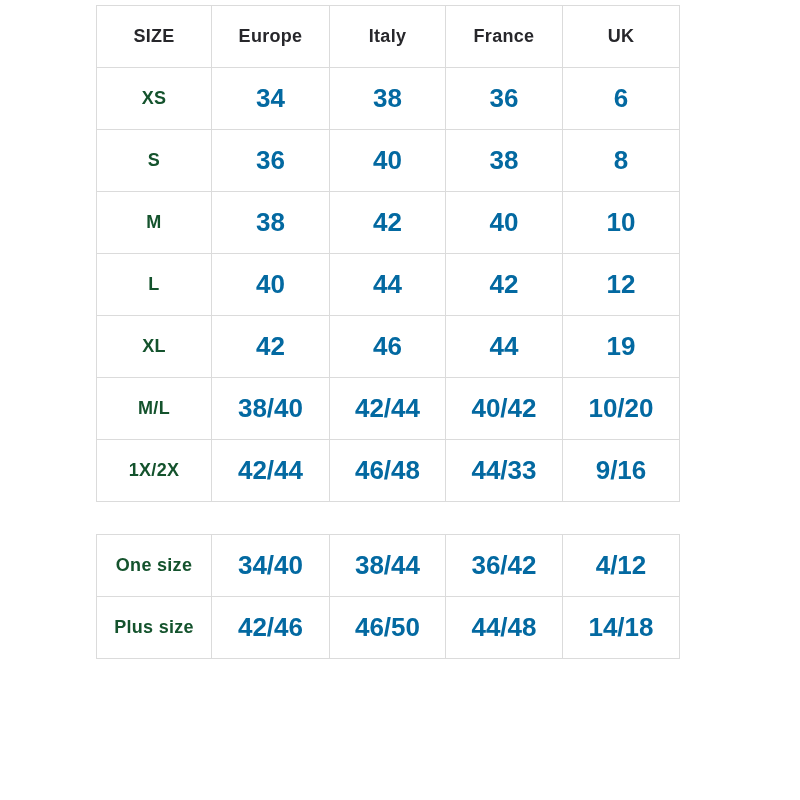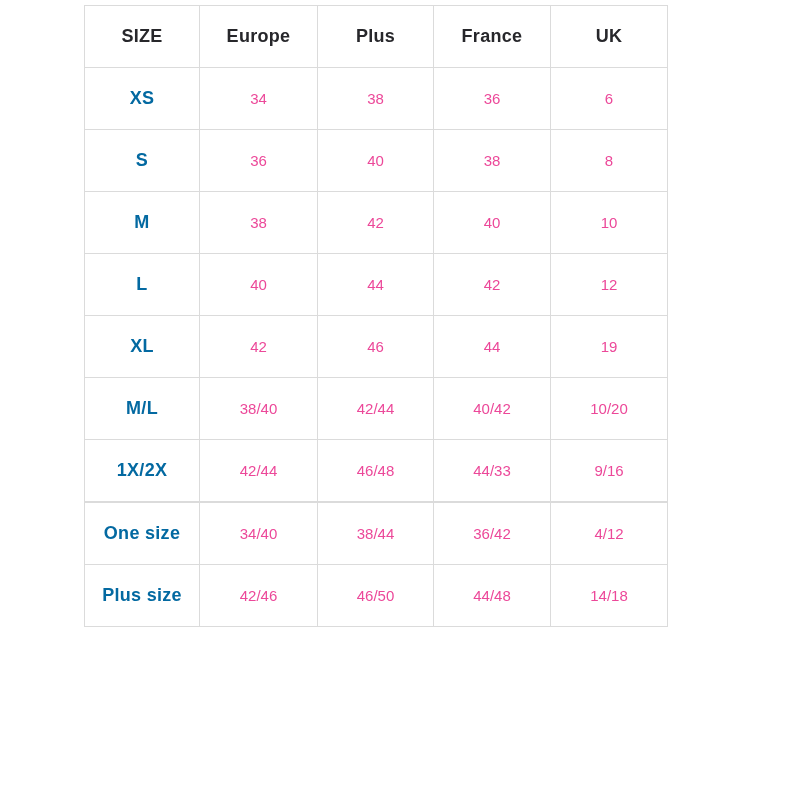--- a/index.html
+++ b/index.html
@@ -5,21 +5,21 @@
   html, body {
     margin: 0;
     padding: 0;
     background: #ffffff;
     width: 800px;
     height: 800px;
     font-family: "Liberation Sans", sans-serif;
   }
   .chart-wrap {
     position: absolute;
-    left: 84px;
+    left: 96px;
     top: 5px;
     width: 583px;
   }
   table {
     border-collapse: collapse;
     table-layout: fixed;
     width: 583px;
     background: #ffffff;
   }
   col.c0 { width: 115px; }
@@ -38,49 +38,50 @@
     height: 61px;
     font-size: 18px;
     font-weight: 700;
     color: #27272b;
     letter-spacing: 0.3px;
   }
   tbody tr { height: 62px; }
   tbody th.rowlabel {
     font-size: 18px;
     font-weight: 700;
-    color: #0369a1;
+    color: #14532d;
     letter-spacing: 0.3px;
   }
   tbody td {
-    font-size: 15px;
-    font-weight: 400;
-    color: #ec4899;
+    font-size: 26px;
+    font-weight: 700;
+    color: #0369a1;
   }
   table.special {
+    margin-top: 32px;
   }
 </style>
 </head>
 <body>
 
 <div class="chart-wrap">
 
   <table>
     <colgroup>
       <col class="c0">
         <col class="c1">
         <col class="c2">
         <col class="c3">
         <col class="c4">
     </colgroup>
     <thead>
       <tr>
         <th>SIZE</th>
         <th>Europe</th>
-        <th>Plus</th>
+        <th>Italy</th>
         <th>France</th>
         <th>UK</th>
       </tr>
     </thead>
     <tbody>
       <tr>
         <th class="rowlabel">XS</th>
         <td>34</td>
         <td>38</td>
         <td>36</td>

